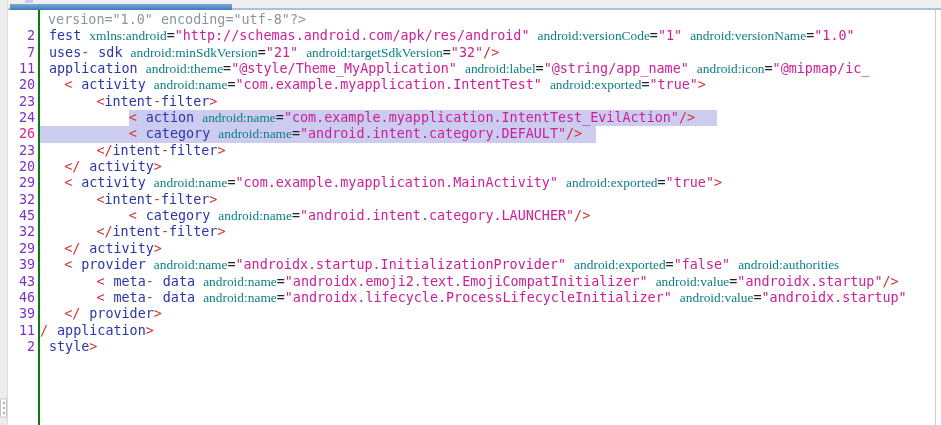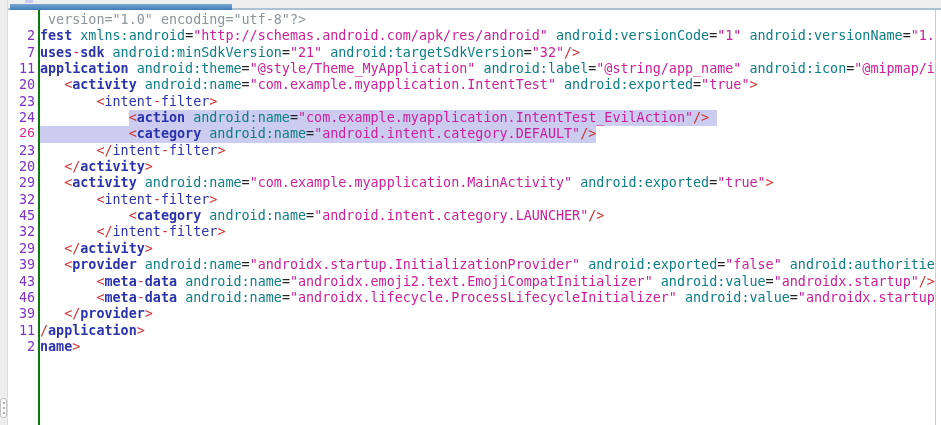--- a/index.html
+++ b/index.html
@@ -21,28 +21,28 @@
   .grip i{width:2px;height:2px;background:var(--gripDot,#8f8f8f);border-radius:50%;display:block;}
   
   .right-strip{position:absolute;left:935px;top:10px;width:6px;height:415px;background:#ffffff;border-left:1px solid #c6cfd6;box-sizing:border-box;}
   
   .editor{position:absolute;left:8px;top:10px;width:927px;height:415px;background:#ffffff;overflow:hidden;
     font-size:13.4px;line-height:16.35px;}
   .gutter-divider{position:absolute;left:30px;top:0;bottom:0;width:2px;background:var(--divider,#0d7a10);z-index:2;}
   .code-area{position:absolute;left:0;top:2px;right:0;}
   .row{position:relative;height:16.35px;white-space:pre;}
   .num{position:absolute;left:0;top:0;width:27px;text-align:right;color:var(--lineNumber,#7d33c4);}
-  .num.active{color:var(--lineNumberActive,#e0218f);font-family:Liberation Mono, monospace;}
+  .num.active{color:var(--lineNumberActive,#e0218f);}
   .txt{position:absolute;left:0;top:0;right:0;bottom:0;padding-left:32px;display:block;}
   .tks{position:relative;z-index:1;}
   .sel{position:absolute;top:0;height:100%;background:var(--selection,#cbccf0);z-index:0;}
   .tk-g{color:var(--declaration,#8b959b);}
-  .tk-t{color:var(--tag,#2c34ac);font-weight:bold;}
+  .tk-t{color:var(--tag,#2c34ac);font-weight:normal;padding-left:9px;}
   .tk-tp{color:var(--tag,#2c34ac);text-align:right;}
-  .tk-a{color:var(--attr,#0c7e84);}
+  .tk-a{color:var(--attr,#0c7e84);font-family:Liberation Serif, serif;}
   .tk-v{color:var(--value,#cb209a);}
   .tk-r{color:var(--bracket,#d03030);}
   .tk-e{color:var(--equals,#222222);}
   .tk-w{color:#000000;}
 </style>
 </head>
 <body>
 
 <div class="scroll-line"></div>
 <div class="scroll-thumb"></div>
@@ -71,17 +71,17 @@
       <div class="row"><span class="num">29</span><span class="txt"><span class="tks"><span class="tk-w">   </span><span class="tk-r">&lt;</span><span class="tk-t">activity</span><span class="tk-w"> </span><span class="tk-a">android:name</span><span class="tk-e">=</span><span class="tk-v">"com.example.myapplication.MainActivity"</span><span class="tk-w"> </span><span class="tk-a">android:exported</span><span class="tk-e">=</span><span class="tk-v">"true"</span><span class="tk-r">&gt;</span></span></span></div>
       <div class="row"><span class="num">32</span><span class="txt"><span class="tks"><span class="tk-w">       </span><span class="tk-r">&lt;</span><span class="tk-tp">intent</span><span class="tk-r">-</span><span class="tk-tp">filter</span><span class="tk-r">&gt;</span></span></span></div>
       <div class="row"><span class="num">45</span><span class="txt"><span class="tks"><span class="tk-w">           </span><span class="tk-r">&lt;</span><span class="tk-t">category</span><span class="tk-w"> </span><span class="tk-a">android:name</span><span class="tk-e">=</span><span class="tk-v">"android.intent.category.LAUNCHER"</span><span class="tk-r">/&gt;</span></span></span></div>
       <div class="row"><span class="num">32</span><span class="txt"><span class="tks"><span class="tk-w">       </span><span class="tk-r">&lt;/</span><span class="tk-tp">intent</span><span class="tk-r">-</span><span class="tk-tp">filter</span><span class="tk-r">&gt;</span></span></span></div>
       <div class="row"><span class="num">29</span><span class="txt"><span class="tks"><span class="tk-w">   </span><span class="tk-r">&lt;/</span><span class="tk-t">activity</span><span class="tk-r">&gt;</span></span></span></div>
       <div class="row"><span class="num">39</span><span class="txt"><span class="tks"><span class="tk-w">   </span><span class="tk-r">&lt;</span><span class="tk-t">provider</span><span class="tk-w"> </span><span class="tk-a">android:name</span><span class="tk-e">=</span><span class="tk-v">"androidx.startup.InitializationProvider"</span><span class="tk-w"> </span><span class="tk-a">android:exported</span><span class="tk-e">=</span><span class="tk-v">"false"</span><span class="tk-w"> </span><span class="tk-a">android:authorities</span></span></span></div>
       <div class="row"><span class="num">43</span><span class="txt"><span class="tks"><span class="tk-w">       </span><span class="tk-r">&lt;</span><span class="tk-t">meta</span><span class="tk-r">-</span><span class="tk-t">data</span><span class="tk-w"> </span><span class="tk-a">android:name</span><span class="tk-e">=</span><span class="tk-v">"androidx.emoji2.text.EmojiCompatInitializer"</span><span class="tk-w"> </span><span class="tk-a">android:value</span><span class="tk-e">=</span><span class="tk-v">"androidx.startup"</span><span class="tk-r">/&gt;</span></span></span></div>
       <div class="row"><span class="num">46</span><span class="txt"><span class="tks"><span class="tk-w">       </span><span class="tk-r">&lt;</span><span class="tk-t">meta</span><span class="tk-r">-</span><span class="tk-t">data</span><span class="tk-w"> </span><span class="tk-a">android:name</span><span class="tk-e">=</span><span class="tk-v">"androidx.lifecycle.ProcessLifecycleInitializer"</span><span class="tk-w"> </span><span class="tk-a">android:value</span><span class="tk-e">=</span><span class="tk-v">"androidx.startup"</span></span></span></div>
       <div class="row"><span class="num">39</span><span class="txt"><span class="tks"><span class="tk-w">   </span><span class="tk-r">&lt;/</span><span class="tk-t">provider</span><span class="tk-r">&gt;</span></span></span></div>
       <div class="row"><span class="num">11</span><span class="txt"><span class="tks"><span class="tk-r">/</span><span class="tk-t">application</span><span class="tk-r">&gt;</span></span></span></div>
-      <div class="row"><span class="num">2</span><span class="txt"><span class="tks"><span class="tk-t">name</span><span class="tk-r">&gt;</span></span></span></div>
+      <div class="row"><span class="num">2</span><span class="txt"><span class="tks"><span class="tk-t">style</span><span class="tk-r">&gt;</span></span></span></div>
     </div>
 </div>
 
 <div class="right-strip"></div>
 
 </body></html>

